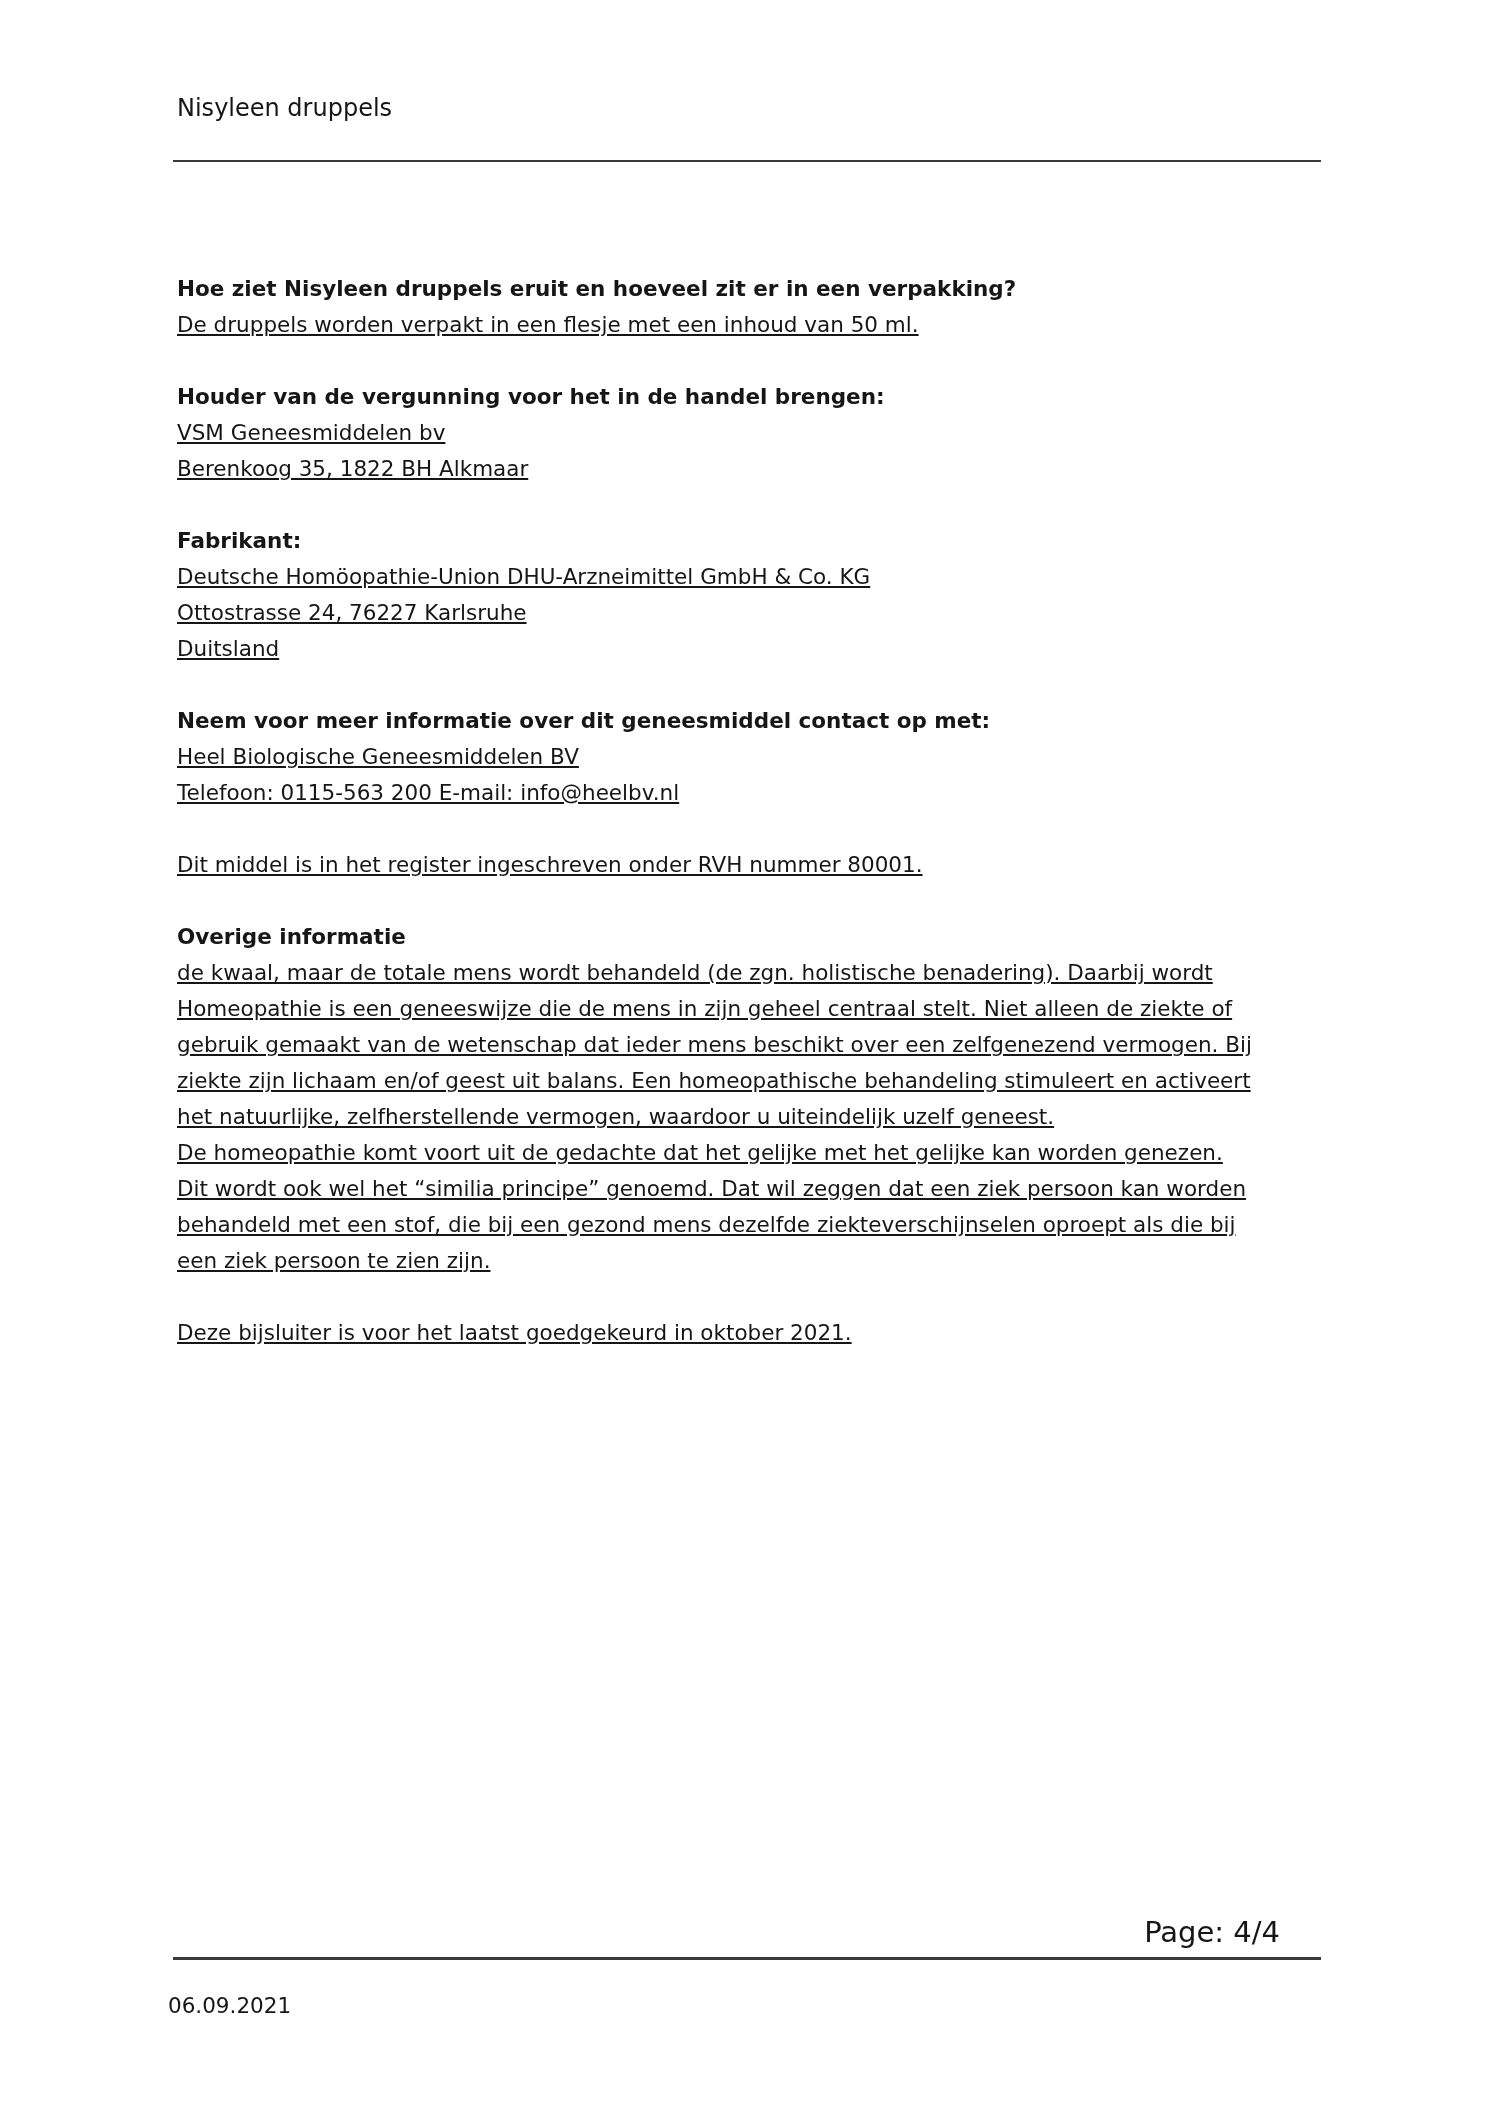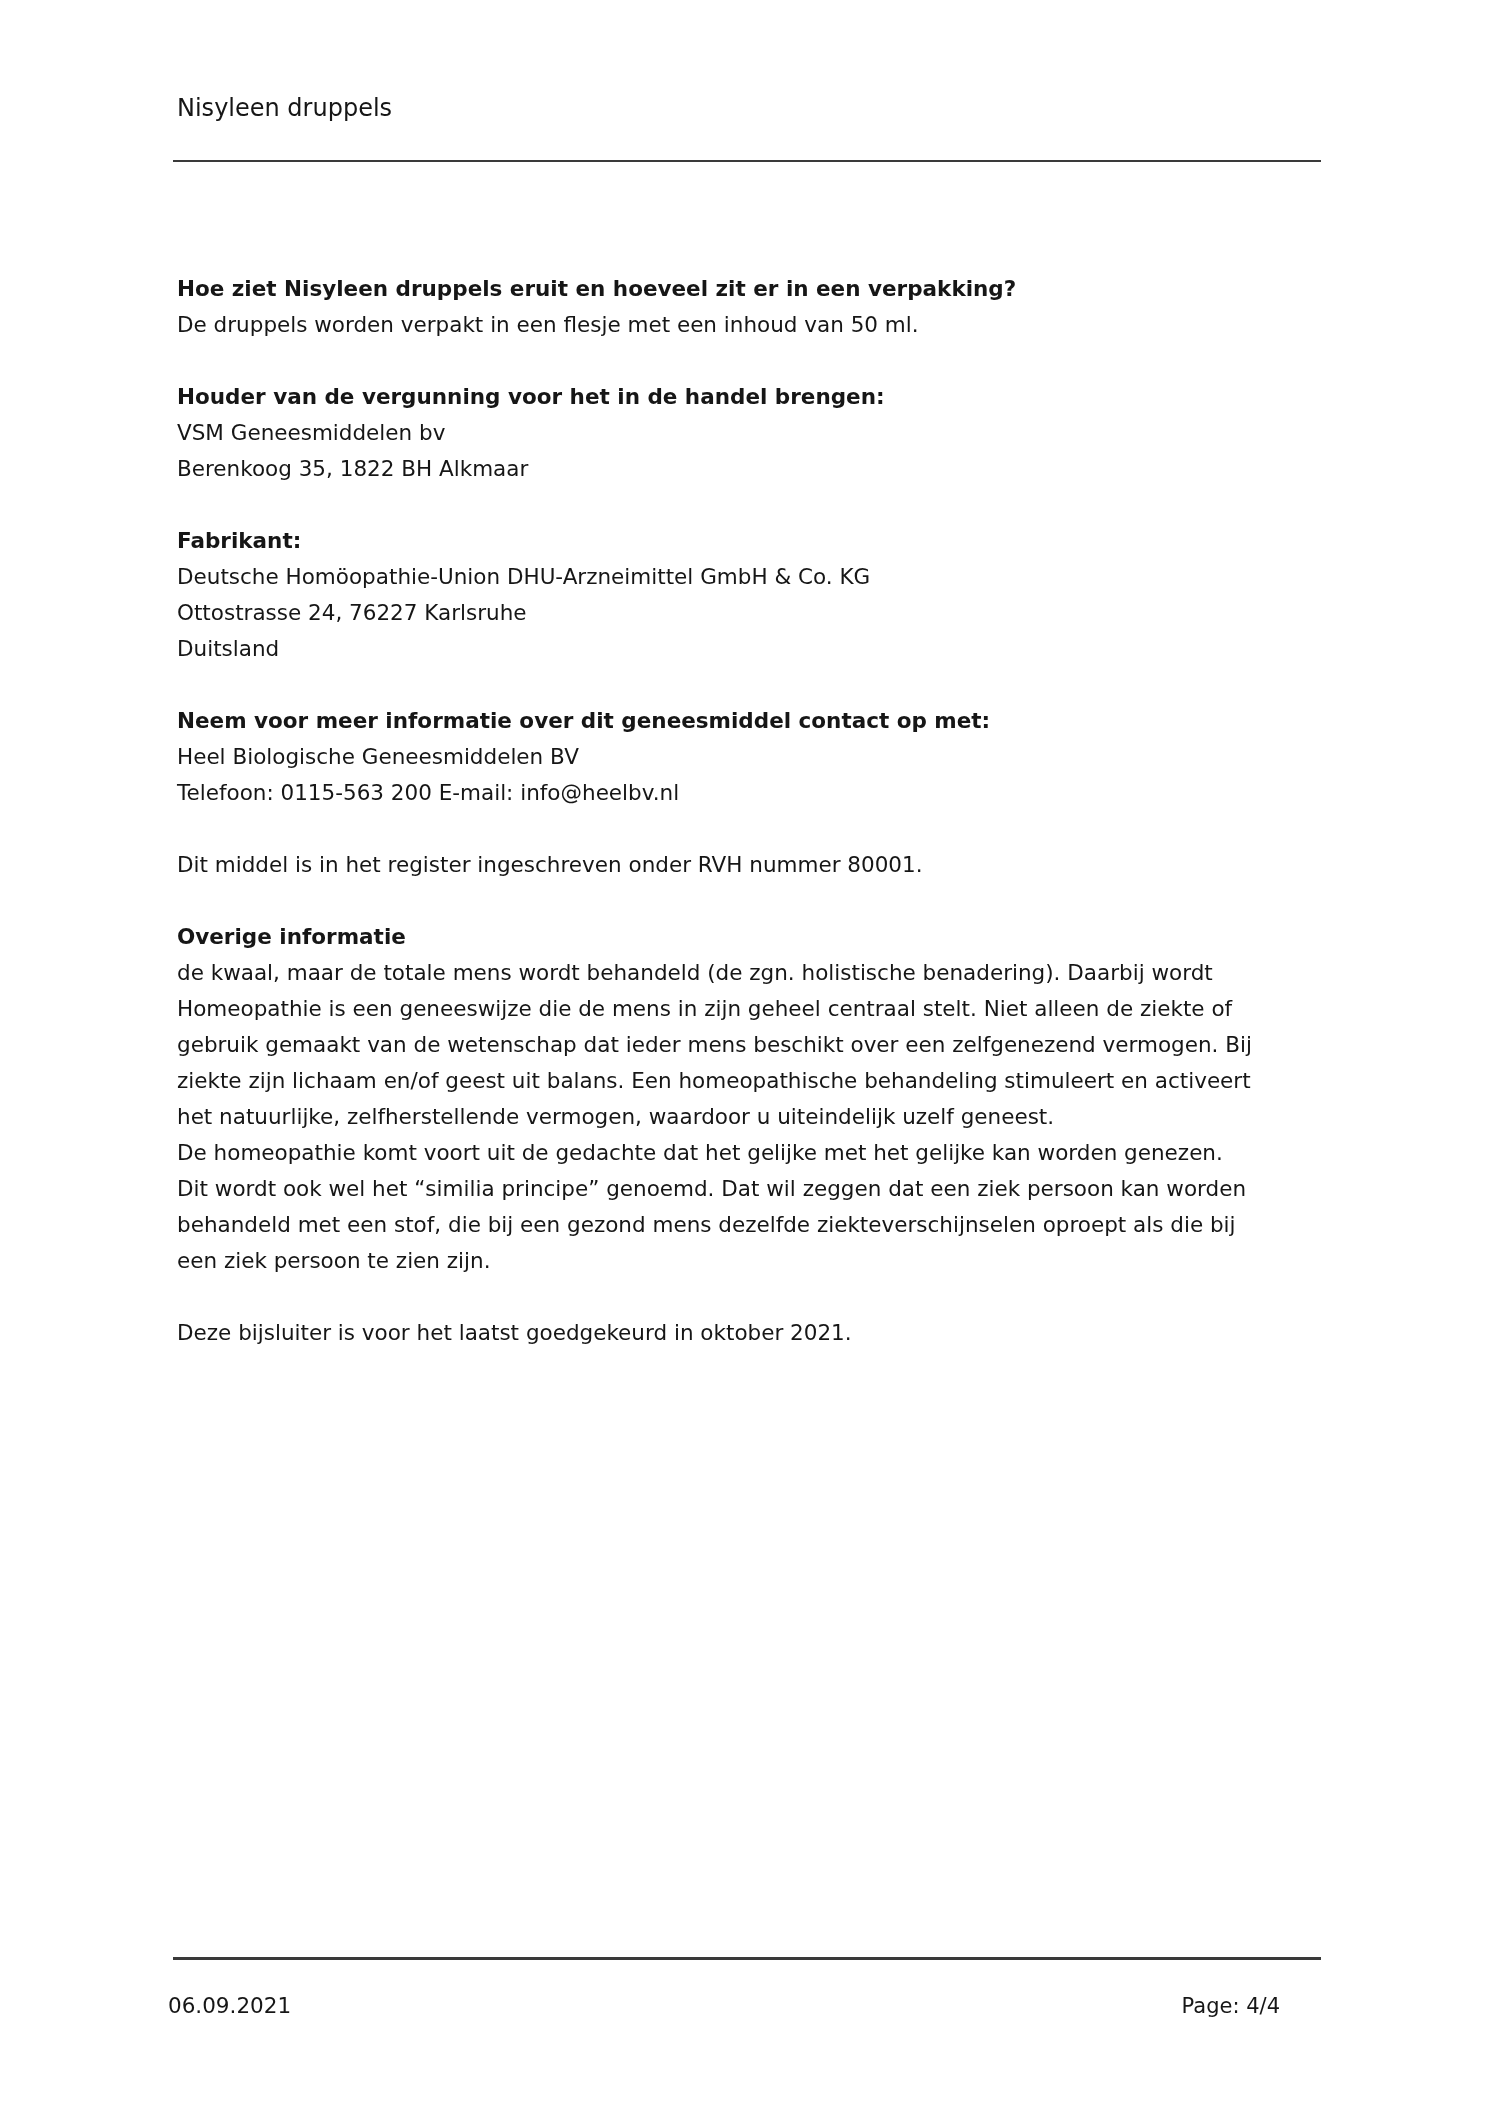--- a/index.html
+++ b/index.html
@@ -37,31 +37,31 @@
   .rule-bottom{top:1957px;height:3px;}
   .body{
     position:absolute;
     left:177px;top:238px;
     width:1146px;
     font-size:21.5px;
     line-height:36px;
   }
   .body section{margin-bottom:36px;margin-top:33px;}
   .h{font-weight:bold;white-space:nowrap;}
-  .ln{white-space:nowrap;}
+  .ln{white-space:nowrap;text-decoration:underline;}
   .footer-date{
     position:absolute;
     left:168px;top:1990px;
     font-size:21.5px;line-height:32px;
     white-space:nowrap;
   }
   .footer-page{
     position:absolute;
-    right:214px;top:1990px;
-    font-size:21px;line-height:32px;
+    right:214px;top:1916px;
+    font-size:29px;line-height:32px;
     white-space:nowrap;
     text-align:right;
   }
 </style>
 </head>
 <body>
 
 <div class="page">
 
   <div class="header-title">Nisyleen druppels</div>

